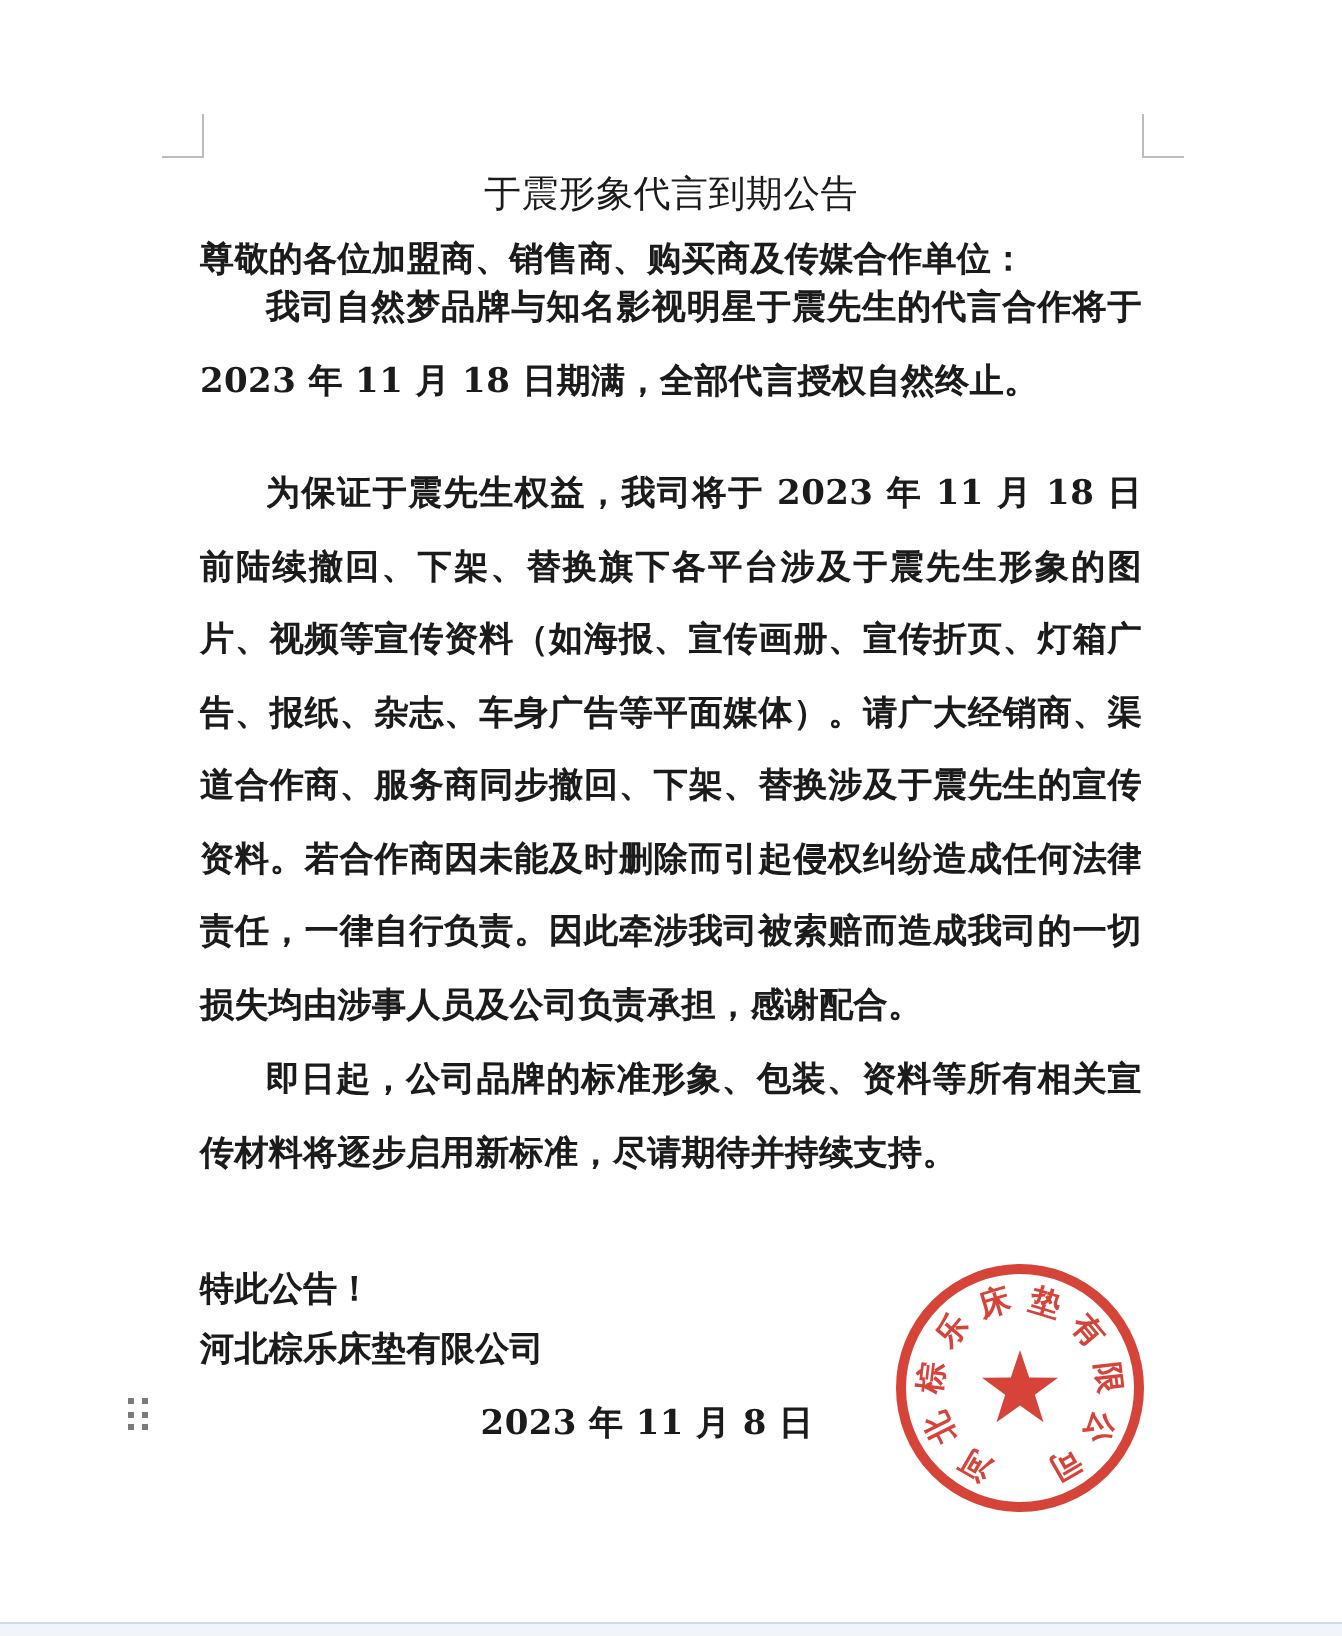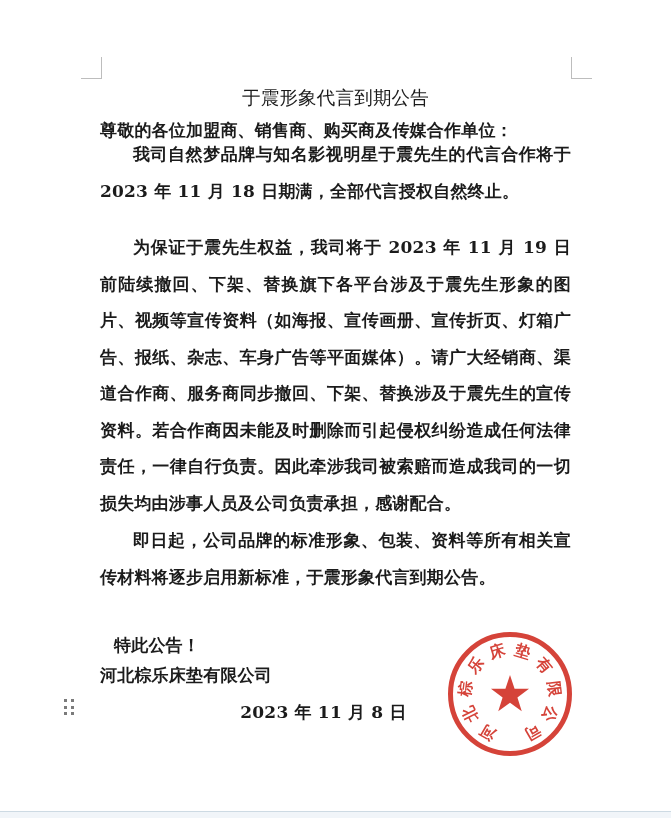--- a/index.html
+++ b/index.html
@@ -17,21 +17,21 @@
     font-size:17px;line-height:36.5px;
     text-align:justify;text-justify:inter-ideograph;
     letter-spacing:0.2px;
     font-weight:bold;
   }
   .title{top:80px;text-align:center;font-size:18.5px;font-weight:normal;}
   .salutation{top:112px;}
   .para-1{top:136px;text-indent:33px;}
   .para-2{top:229px;text-indent:33px;}
   .para-3{top:522px;text-indent:33px;}
-  .closing{top:627px;margin-left:14px;}
+  .closing{top:627px;}
   .company{top:657px;text-align:left;padding-right:16px;box-sizing:border-box;}
   .date{top:694px;text-align:center;padding-right:24px;box-sizing:border-box;}
   
   .seal{
     position:absolute;left:445px;top:629px;
     mix-blend-mode:multiply;opacity:0.93;
   }
   .seal-char{
     font-family:"DejaVu Serif","Liberation Serif",serif;
     font-size:15.5px;font-weight:bold;
@@ -55,23 +55,23 @@
 
   <div class="mark mark-tl"></div>
   <div class="mark mark-tr"></div>
 
   <h1 class="block title">于震形象代言到期公告</h1>
 
   <p class="block salutation">尊敬的各位加盟商、销售商、购买商及传媒合作单位：</p>
 
   <p class="block para-1">我司自然梦品牌与知名影视明星于震先生的代言合作将于 2023 年 11 月 18 日期满，全部代言授权自然终止。</p>
 
-  <p class="block para-2">为保证于震先生权益，我司将于 2023 年 11 月 19 日前陆续撤回、下架、替换旗下各平台涉及于震先生形象的图片、视频等宣传资料（如海报、宣传画册、宣传折页、灯箱广告、报纸、杂志、车身广告等平面媒体）。请广大经销商、渠道合作商、服务商同步撤回、下架、替换涉及于震先生的宣传资料。若合作商因未能及时删除而引起侵权纠纷造成任何法律责任，一律自行负责。因此牵涉我司被索赔而造成我司的一切损失均由涉事人员及公司负责承担，感谢配合。</p>
+  <p class="block para-2">为保证于震先生权益，我司将于 2023 年 11 月 18 日前陆续撤回、下架、替换旗下各平台涉及于震先生形象的图片、视频等宣传资料（如海报、宣传画册、宣传折页、灯箱广告、报纸、杂志、车身广告等平面媒体）。请广大经销商、渠道合作商、服务商同步撤回、下架、替换涉及于震先生的宣传资料。若合作商因未能及时删除而引起侵权纠纷造成任何法律责任，一律自行负责。因此牵涉我司被索赔而造成我司的一切损失均由涉事人员及公司负责承担，感谢配合。</p>
 
-  <p class="block para-3">即日起，公司品牌的标准形象、包装、资料等所有相关宣传材料将逐步启用新标准，于震形象代言到期公告。</p>
+  <p class="block para-3">即日起，公司品牌的标准形象、包装、资料等所有相关宣传材料将逐步启用新标准，尽请期待并持续支持。</p>
 
   <p class="block closing">特此公告！</p>
 
   <p class="block company">河北棕乐床垫有限公司</p>
 
   <p class="block date">2023 年 11 月 8 日</p>
 
   <svg id="seal-svg" class="seal" width="130" height="130" viewBox="0 0 130 130" aria-hidden="true">
     <circle id="seal-ring" cx="65" cy="65" r="59.5" fill="none" stroke-width="5" stroke="#d2342a"></circle>
     <path id="seal-star" d="M65 46 L69.59 59.69 L84.02 59.82 L72.42 68.41 L76.76 82.18 L65 73.8 L53.24 82.18 L57.58 68.41 L45.98 59.82 L60.41 59.69 Z" fill="#d2342a"></path>

